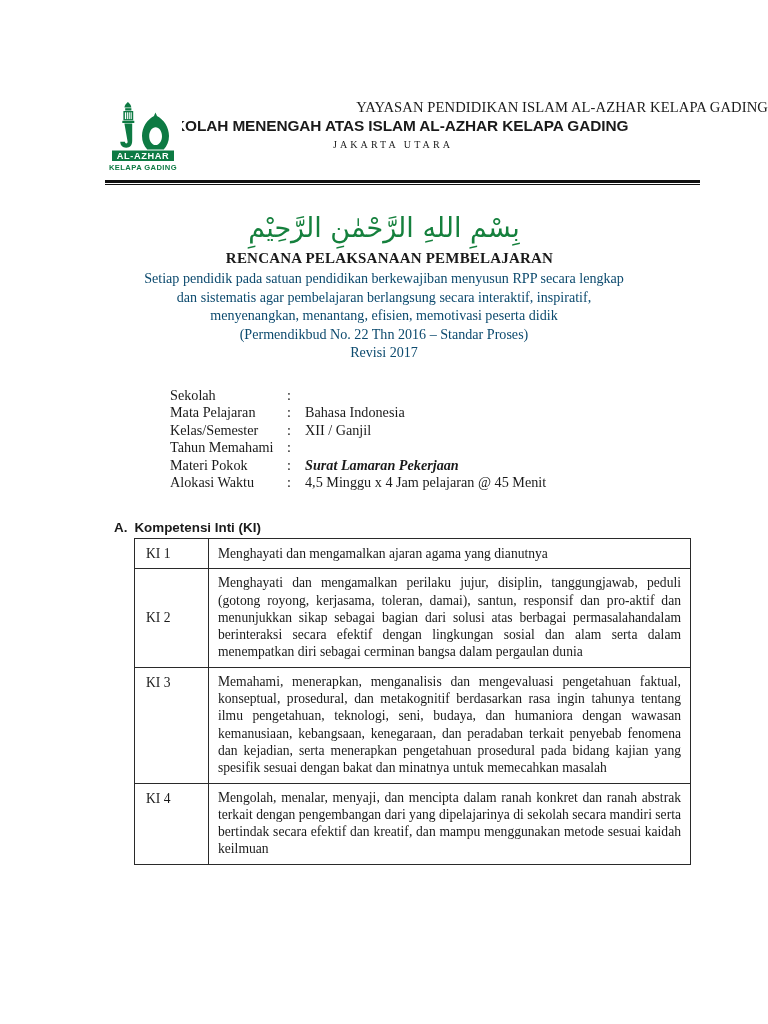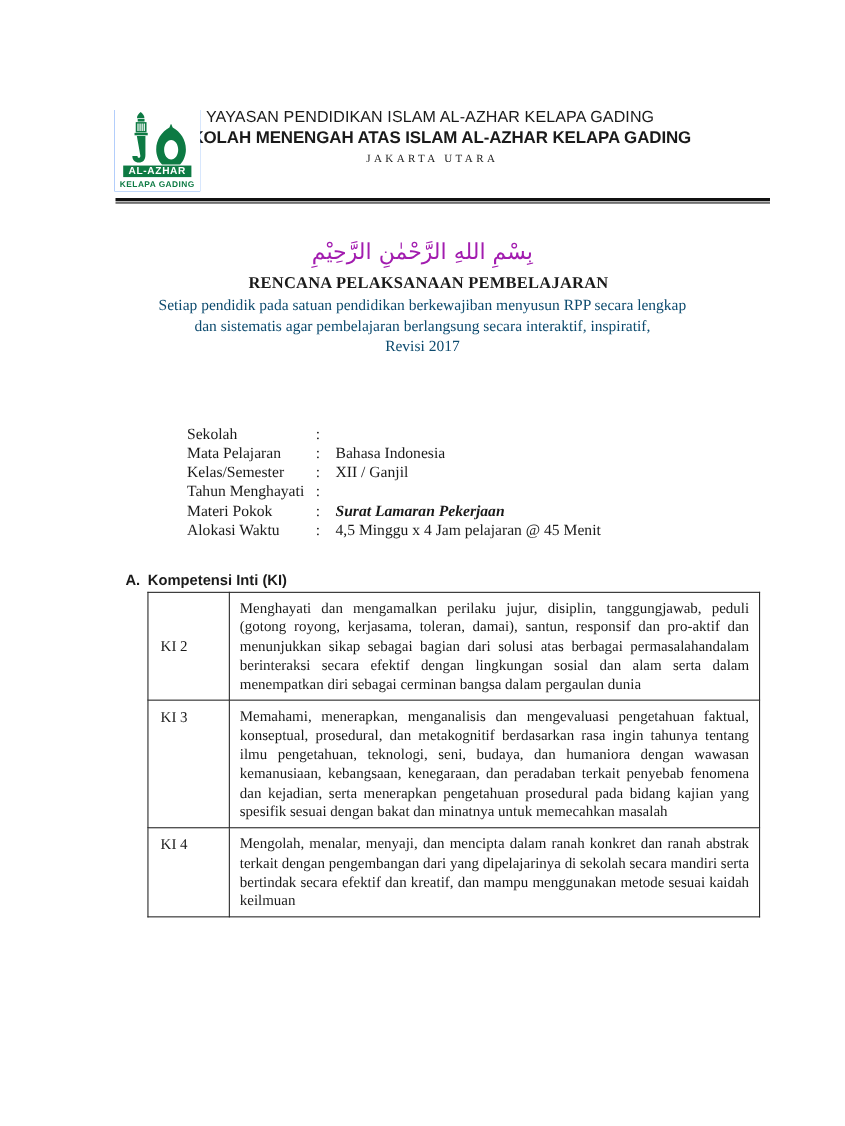--- a/index.html
+++ b/index.html
@@ -44,25 +44,26 @@
 
   .lh-lines {
     position: absolute;
     left: 0;
     right: 0;
     top: 0;
     text-align: center;
     z-index: 1;
   }
   .lh-line1 {
-    font-family: Liberation Sans, sans-serif;
+    font-family: Liberation Serif, serif;
     font-size: 14.6px;
     letter-spacing: 0.1px;
     line-height: 18px;
     padding-left: 14px;
+    text-align: right;
   }
   .lh-line2 {
     font-family: "Liberation Sans", sans-serif;
     font-weight: bold;
     font-size: 15.4px;
     line-height: 20px;
     letter-spacing: -0.1px;
     padding-left: 14px;
   }
   .lh-line3 {
@@ -99,24 +100,24 @@
   
   .titleblock {
     position: absolute;
     left: 0;
     right: 0;
     top: 206px;
     text-align: center;
   }
   .bismillah {
     font-family: "DejaVu Sans", sans-serif;
-    font-size: 20px;
+    font-size: 27px;
     line-height: 44px;
     direction: rtl;
-    color: #a21caf;
+    color: #15803d;
     height: 44px;
   }
   .doc-title {
     font-family: "Liberation Serif", serif;
     font-weight: bold;
     font-size: 15px;
     letter-spacing: 0.2px;
     line-height: 21px;
     margin-top: -2px;
     margin-left: 11px;
@@ -237,20 +238,22 @@
     <div class="thick"></div>
     <div class="thin"></div>
   </div>
 
   <div class="titleblock">
     <div class="bismillah">بِسْمِ اللهِ الرَّحْمٰنِ الرَّحِيْمِ</div>
     <div class="doc-title">RENCANA PELAKSANAAN PEMBELAJARAN</div>
     <div class="subtitle-lines">
       <div>Setiap pendidik pada satuan pendidikan berkewajiban menyusun RPP secara lengkap</div>
       <div>dan sistematis agar pembelajaran berlangsung secara interaktif, inspiratif,</div>
+      <div>menyenangkan, menantang, efisien, memotivasi peserta didik</div>
+      <div>(Permendikbud No. 22 Thn 2016 – Standar Proses)</div>
       <div>Revisi 2017</div>
     </div>
   </div>
 
   <div class="meta">
     <div class="meta-row">
       <span class="meta-label">Sekolah</span>
       <span class="meta-colon">:</span>
       <span class="meta-value"></span>
     </div>
@@ -258,41 +261,45 @@
       <span class="meta-label">Mata Pelajaran</span>
       <span class="meta-colon">:</span>
       <span class="meta-value">Bahasa Indonesia</span>
     </div>
     <div class="meta-row">
       <span class="meta-label">Kelas/Semester</span>
       <span class="meta-colon">:</span>
       <span class="meta-value">XII / Ganjil</span>
     </div>
     <div class="meta-row">
-      <span class="meta-label">Tahun Menghayati</span>
+      <span class="meta-label">Tahun Memahami</span>
       <span class="meta-colon">:</span>
     </div>
     <div class="meta-row">
       <span class="meta-label">Materi Pokok</span>
       <span class="meta-colon">:</span>
       <span class="meta-value bolditalic">Surat Lamaran Pekerjaan</span>
     </div>
     <div class="meta-row">
       <span class="meta-label">Alokasi Waktu</span>
       <span class="meta-colon">:</span>
       <span class="meta-value">4,5  Minggu x 4  Jam pelajaran @ 45  Menit</span>
     </div>
   </div>
 
   <div class="section-a">
     <span class="sec-letter">A.</span><span>Kompetensi Inti (KI)</span>
   </div>
 
   <table class="ki-table">
     <tbody>
+      <tr>
+        <td class="ki-code">KI  1</td>
+        <td class="ki-desc single">Menghayati dan mengamalkan ajaran agama yang dianutnya</td>
+      </tr>
       <tr>
         <td class="ki-code mid">KI  2</td>
         <td class="ki-desc">Menghayati dan mengamalkan perilaku jujur, disiplin, tanggungjawab, peduli (gotong royong, kerjasama, toleran, damai), santun, responsif dan pro-aktif dan menunjukkan sikap sebagai bagian dari solusi atas berbagai permasalahandalam berinteraksi secara efektif dengan lingkungan sosial dan alam serta dalam menempatkan diri sebagai cerminan bangsa dalam pergaulan dunia</td>
       </tr>
       <tr>
         <td class="ki-code">KI  3</td>
         <td class="ki-desc">Memahami, menerapkan, menganalisis dan mengevaluasi pengetahuan faktual, konseptual, prosedural, dan metakognitif berdasarkan rasa ingin tahunya tentang ilmu pengetahuan, teknologi, seni, budaya, dan humaniora dengan wawasan kemanusiaan, kebangsaan, kenegaraan, dan peradaban terkait penyebab fenomena dan kejadian, serta menerapkan pengetahuan prosedural pada bidang kajian yang spesifik sesuai dengan bakat dan minatnya untuk memecahkan masalah</td>
       </tr>
       <tr>
         <td class="ki-code">KI  4</td>

